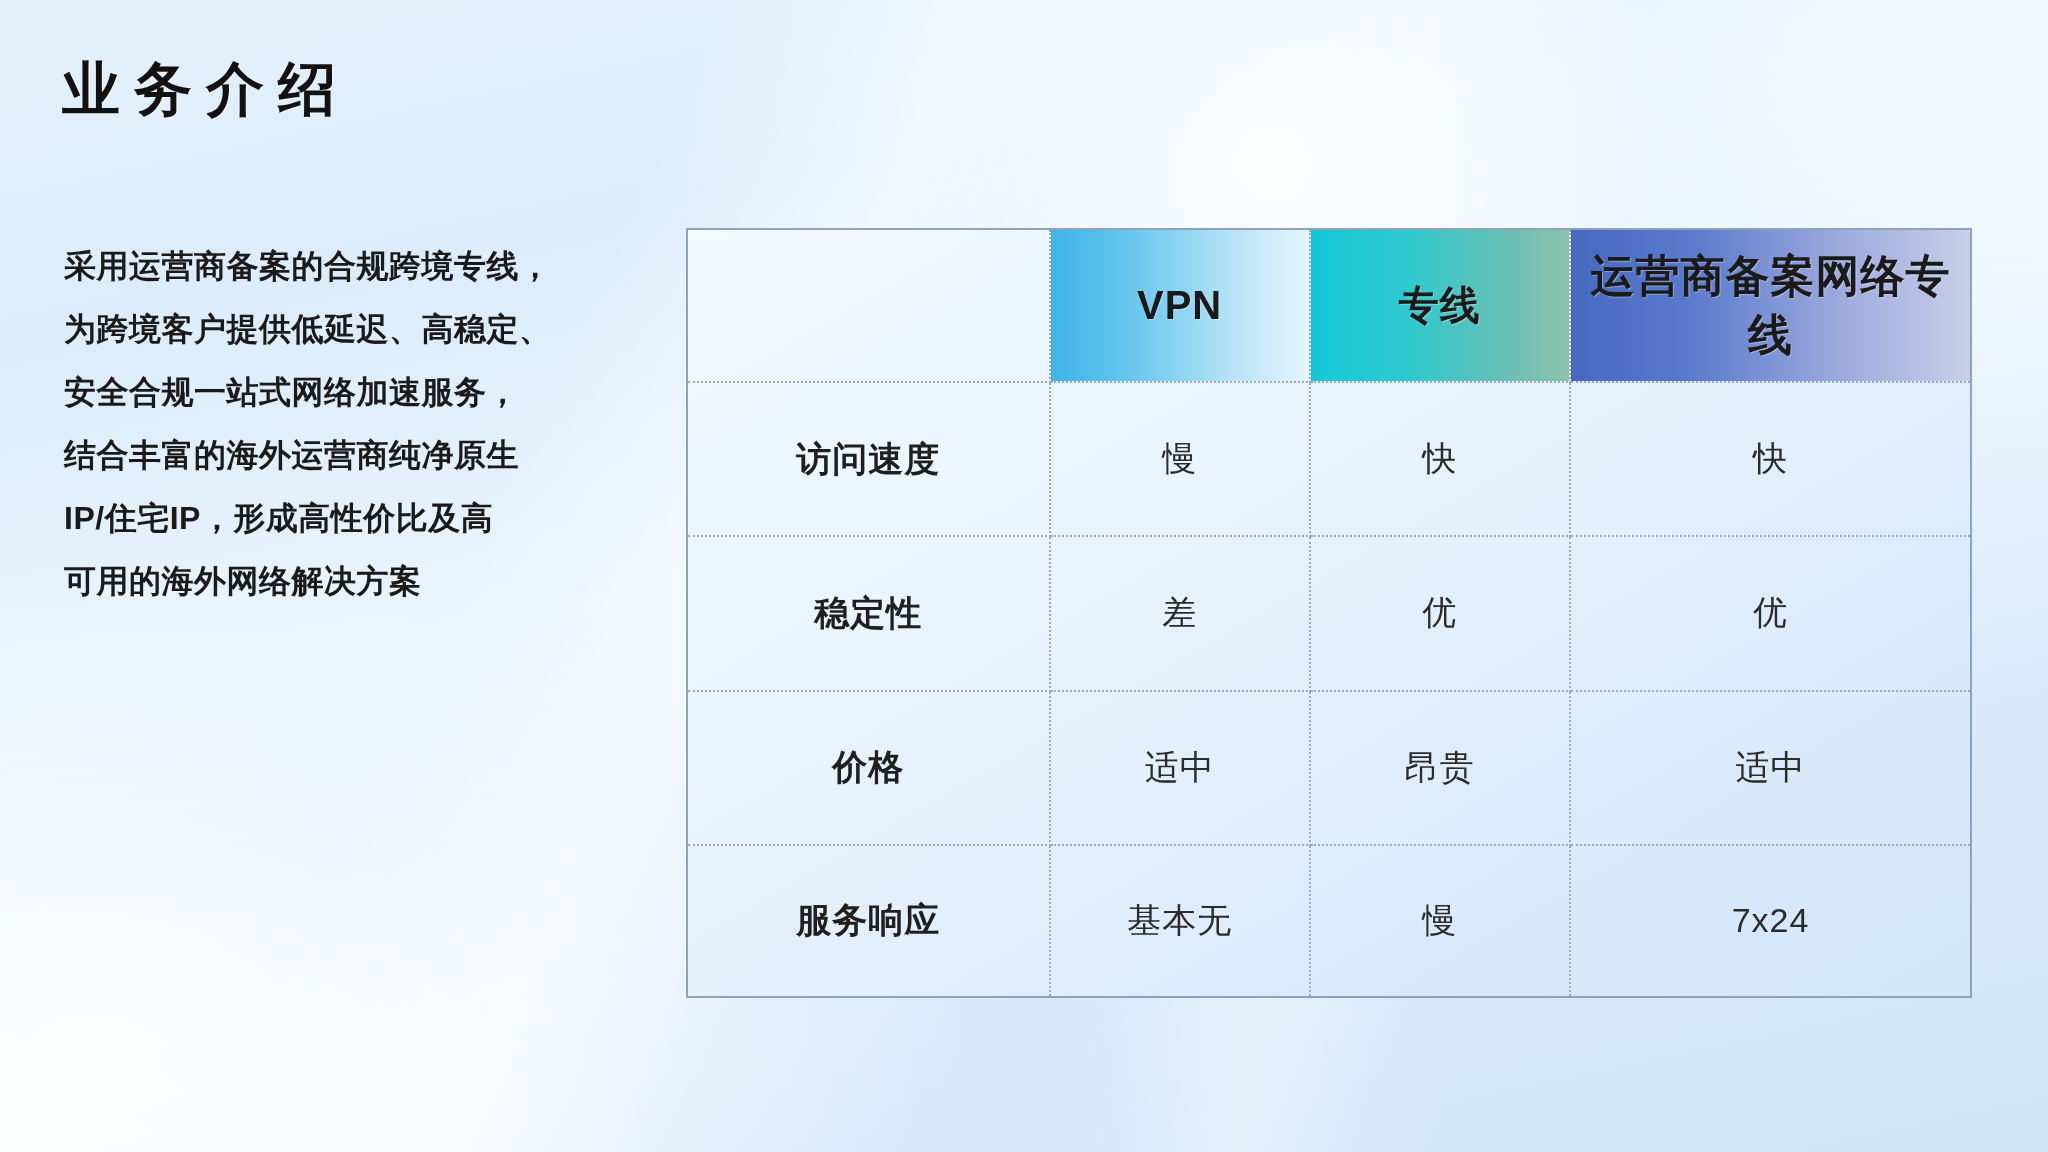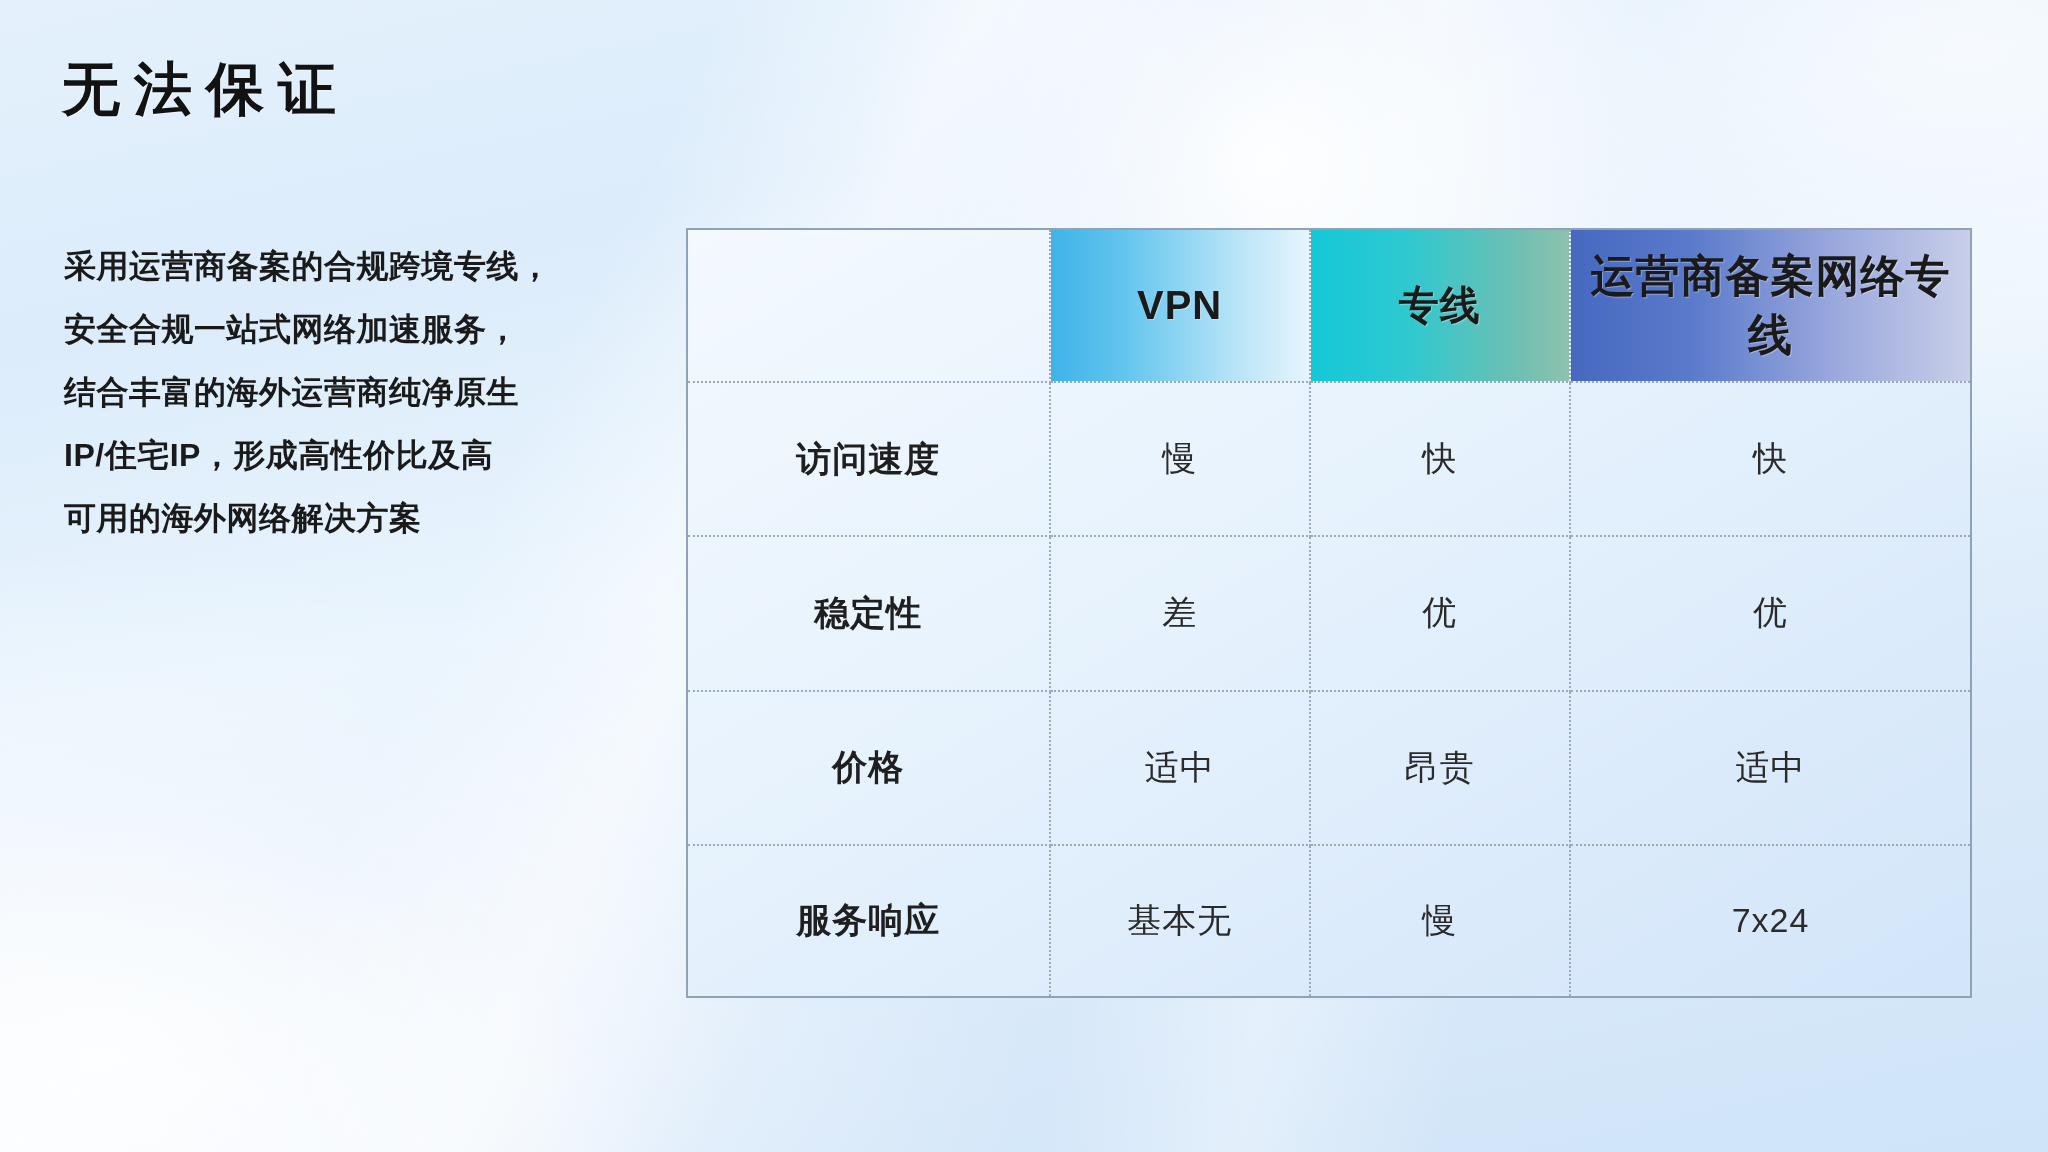--- a/index.html
+++ b/index.html
@@ -108,24 +108,25 @@
   td.val{
     font-size:34px; font-weight:normal; color:#2b2b2b;
     letter-spacing:1px;
   }
 </style>
 </head>
 <body>
 
 <div id="slide">
 
-  <div id="title">无法保证</div>
+  <div id="title">业务介绍</div>
 
   <div id="desc">
     <div class="line">采用运营商备案的合规跨境专线，</div>
+    <div class="line">为跨境客户提供低延迟、高稳定、</div>
     <div class="line">安全合规一站式网络加速服务，</div>
     <div class="line">结合丰富的海外运营商纯净原生</div>
     <div class="line">IP/住宅IP，形成高性价比及高</div>
     <div class="line">可用的海外网络解决方案</div>
   </div>
 
   <div id="table-wrap">
     <table>
       <colgroup>
         <col class="c0">

